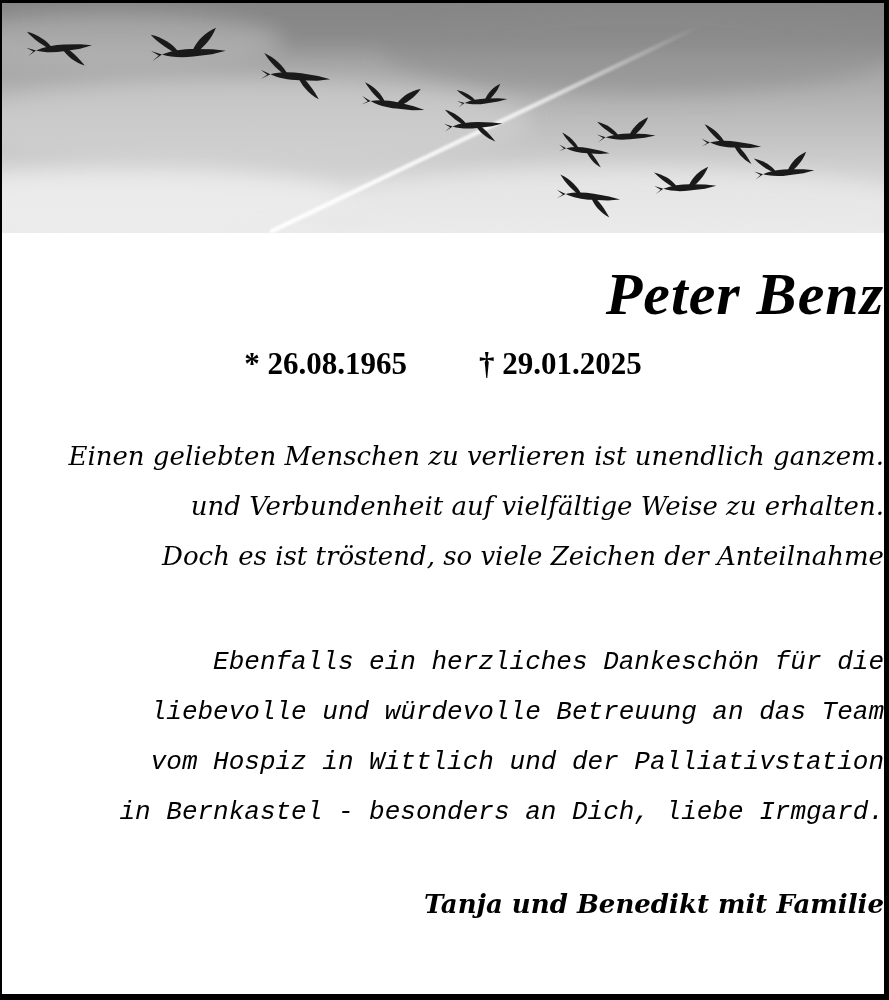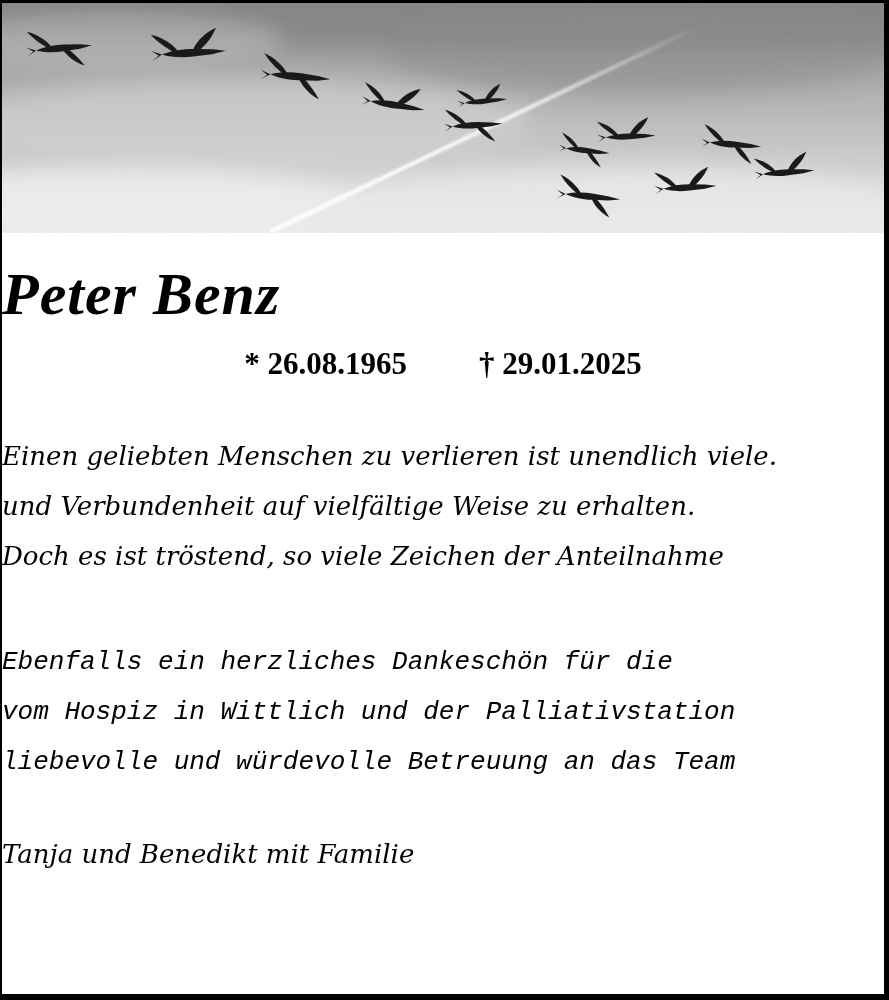--- a/index.html
+++ b/index.html
@@ -9,21 +9,21 @@
   .ad {
     width: 889px; height: 1000px;
     background: #fff;
     border-style: solid; border-color: #000;
     border-width: 3px 5px 6px 2px; 
   }
 
   .photo { width: 100%; height: 230px; overflow: hidden; }
   .photo svg { display: block; width: 100%; height: 230px; }
 
-  .content { text-align: left; }
+  .content { text-align: right; }
 
   .name {
     margin-top: 30px;
     font: italic bold 60px/1.05 "Liberation Serif", serif;
     letter-spacing: 1px;
   }
 
   .dates {
     margin-top: 22px;
     display: flex; justify-content: center; gap: 72px;
@@ -32,21 +32,21 @@
 
   .script {
     font-family: "DejaVu Serif", serif;
     font-style: italic;
     font-size: 26px;
     line-height: 50px;
   }
 
   .para-1 { margin-top: 52px; }
   .para-2 { margin-top: 56px; font-family: Liberation Mono, monospace; }
-  .signature { margin-top: 42px; }
+  .signature { margin-top: 42px; font-weight: bold; }
 </style>
 </head>
 <body>
 
 <div class="ad">
 
   <div class="photo">
     <svg viewBox="0 0 882 230" preserveAspectRatio="none">
       <defs>
         <linearGradient id="sky" x1="0" y1="0" x2="0" y2="1">
@@ -113,27 +113,28 @@
   <div class="content">
 
     <h1 class="name">Peter Benz</h1>
 
     <div class="dates">
       <span>* 26.08.1965</span>
       <span>† 29.01.2025</span>
     </div>
 
     <div class="script para-1">
-      <div>Einen geliebten Menschen zu verlieren ist unendlich viele.</div>
+      <div>Einen geliebten Menschen zu verlieren ist unendlich ganzem.</div>
       <div>und Verbundenheit auf vielfältige Weise zu erhalten.</div>
       <div>Doch es ist tröstend, so viele Zeichen der Anteilnahme</div>
     </div>
 
     <div class="script para-2">
       <div>Ebenfalls ein herzliches Dankeschön für die</div>
+      <div>liebevolle und würdevolle Betreuung an das Team</div>
       <div>vom Hospiz in Wittlich und der Palliativstation</div>
-      <div>liebevolle und würdevolle Betreuung an das Team</div>
+      <div>in Bernkastel - besonders an Dich, liebe Irmgard.</div>
     </div>
 
     <div class="script signature">Tanja und Benedikt mit Familie</div>
 
   </div>
 </div>
 
 </body></html>

